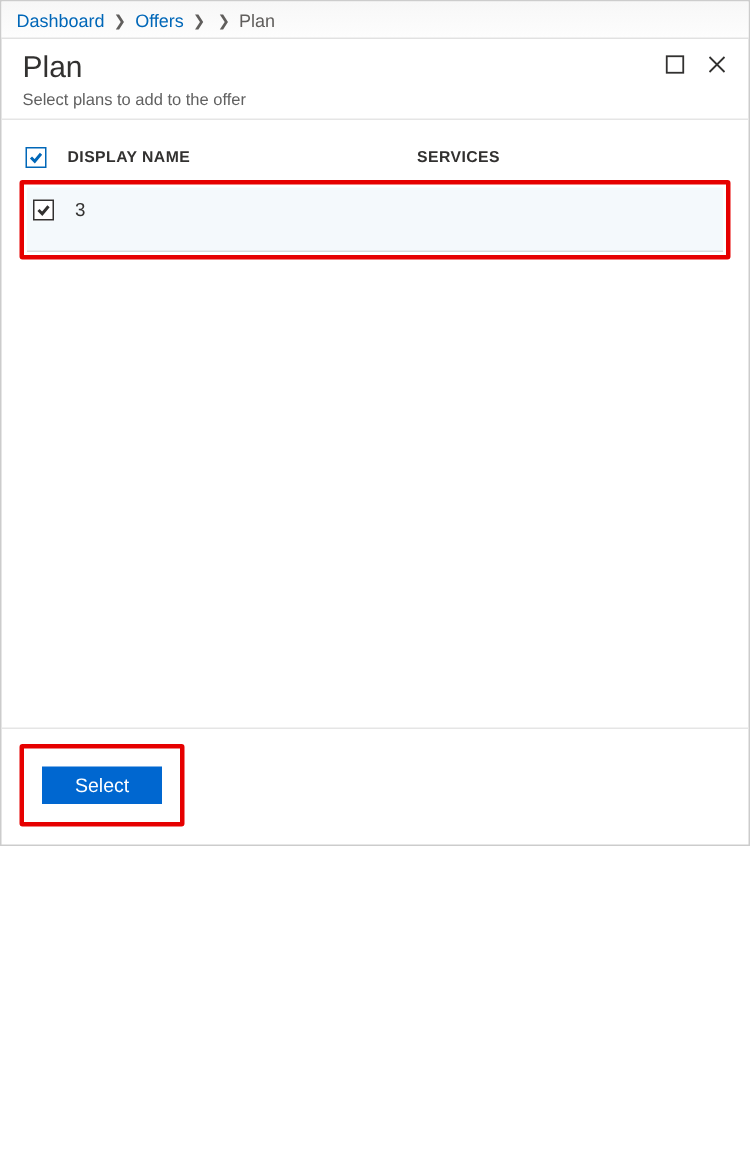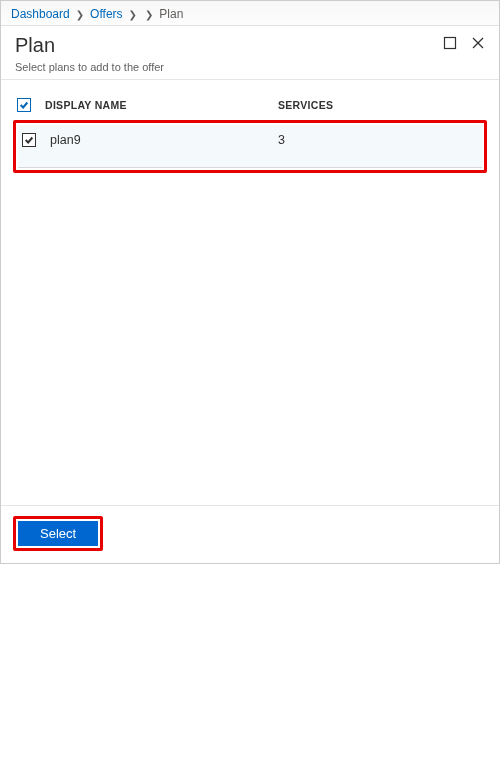--- a/index.html
+++ b/index.html
@@ -29,21 +29,21 @@
     .col-services { flex: 1; }
     .checkbox { width: 14px; height: 14px; border: 1px solid #0067b8; display: inline-flex; align-items: center; justify-content: center; background: #fff; }
     .checkbox svg { width: 10px; height: 10px; stroke: #0067b8; stroke-width: 2.4; fill: none; }
     .checkbox.black { border-color: #323130; }
     .checkbox.black svg { stroke: #323130; }
     
     .hl-row { border: 3px solid #e60000; border-radius: 2px; padding: 2px; margin-top: 2px; }
     .trow { display: flex; align-items: center; padding: 8px 4px 20px 4px; font-size: 12.5px; color: #323130; background: #f4f9fc; border-bottom: 1px solid #d9d9d9; }
     
     .footer { border-top: 1px solid #e5e5e5; padding: 10px 12px 12px 12px; }
-    .hl-btn { display: inline-block; border: 3px solid #e60000; border-radius: 2px; padding: 2px; }
+    .hl-btn { display: inline-block; border: 3px solid #e60000; border-radius: 2px; padding: 12px; }
     .select-btn { background: #0067d0; color: #fff; border: none; padding: 5px 22px; font-size: 13px; cursor: pointer; font-family: inherit; }
   </style>
 </head>
 <body>
 
 <div class="frame">
 
   <nav class="breadcrumb">
     <span class="crumb">Dashboard</span>
     <span class="chev">❯</span>
@@ -87,21 +87,20 @@
 
     <div class="hl-row">
       <div class="trow">
         <div class="col-check">
           <span class="checkbox black">
             <svg viewBox="0 0 12 12">
                 <polyline points="2,6 5,9 10,3"></polyline>
               </svg>
           </span>
         </div>
-        <div class="col-name">plan9</div>
         <div class="col-services">3</div>
       </div>
     </div>
   </div>
 
   <div class="footer">
     <span class="hl-btn">
       <button class="select-btn">Select</button>
     </span>
   </div>

